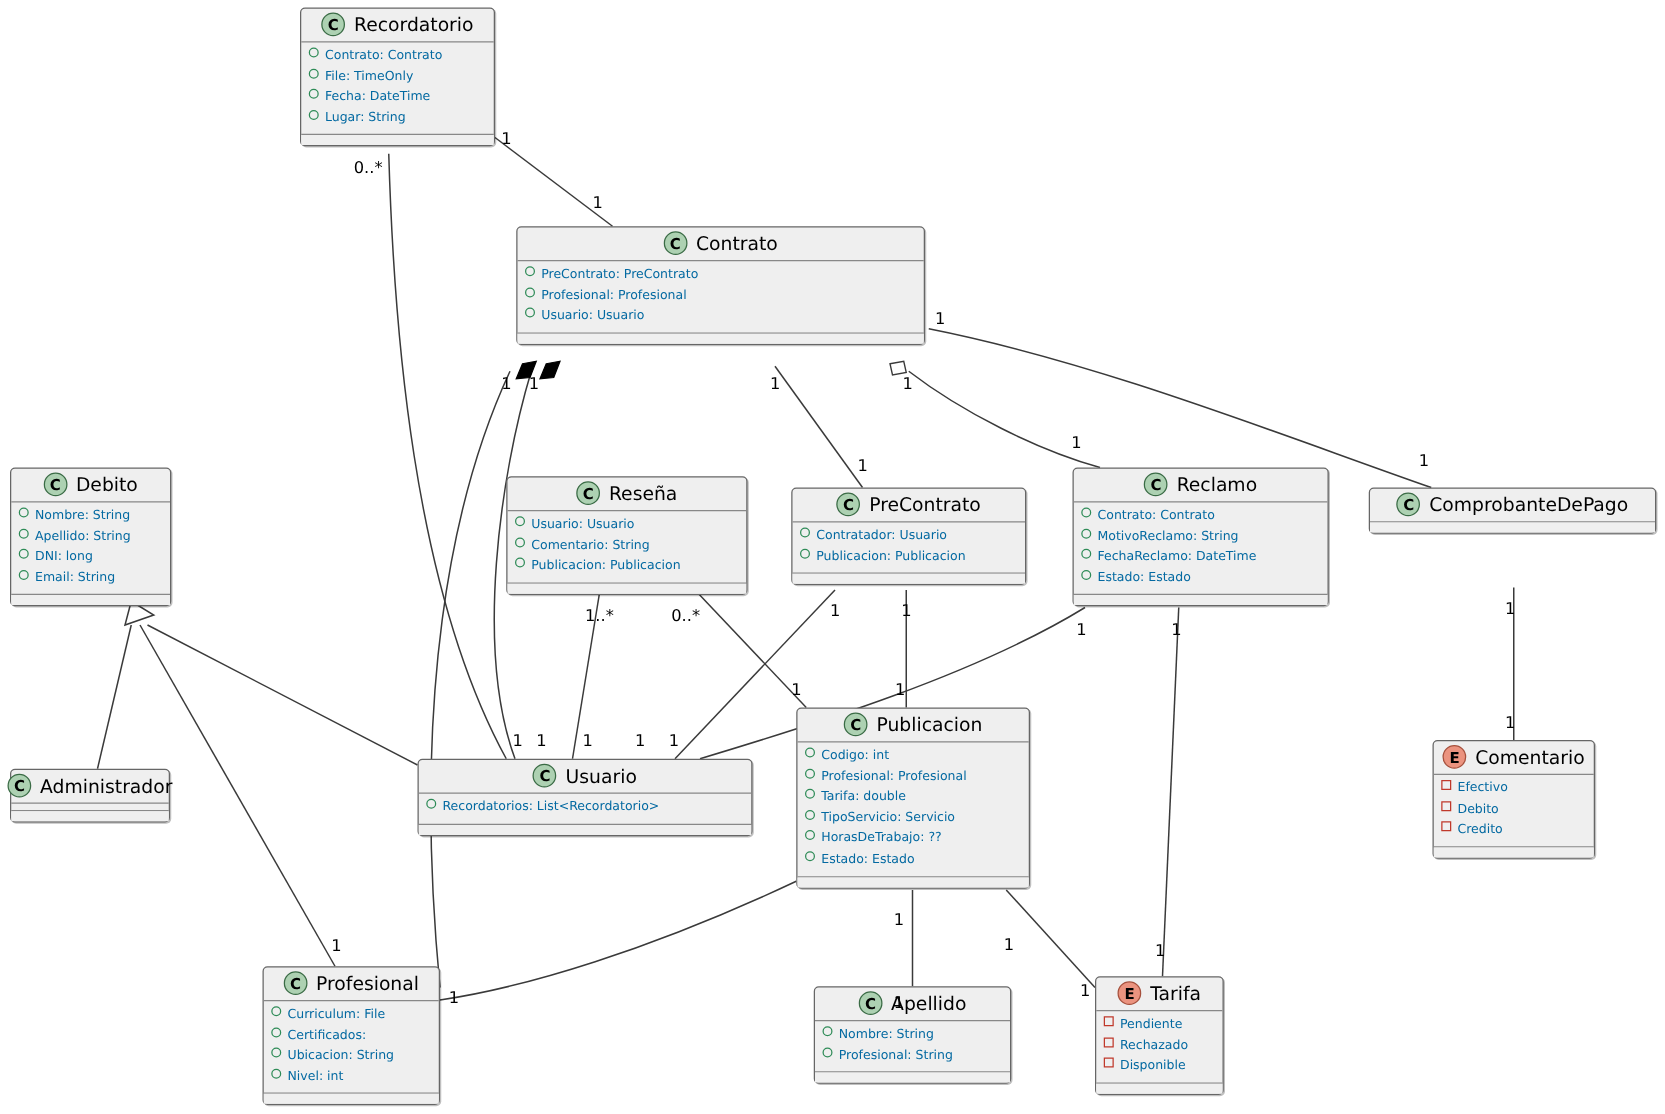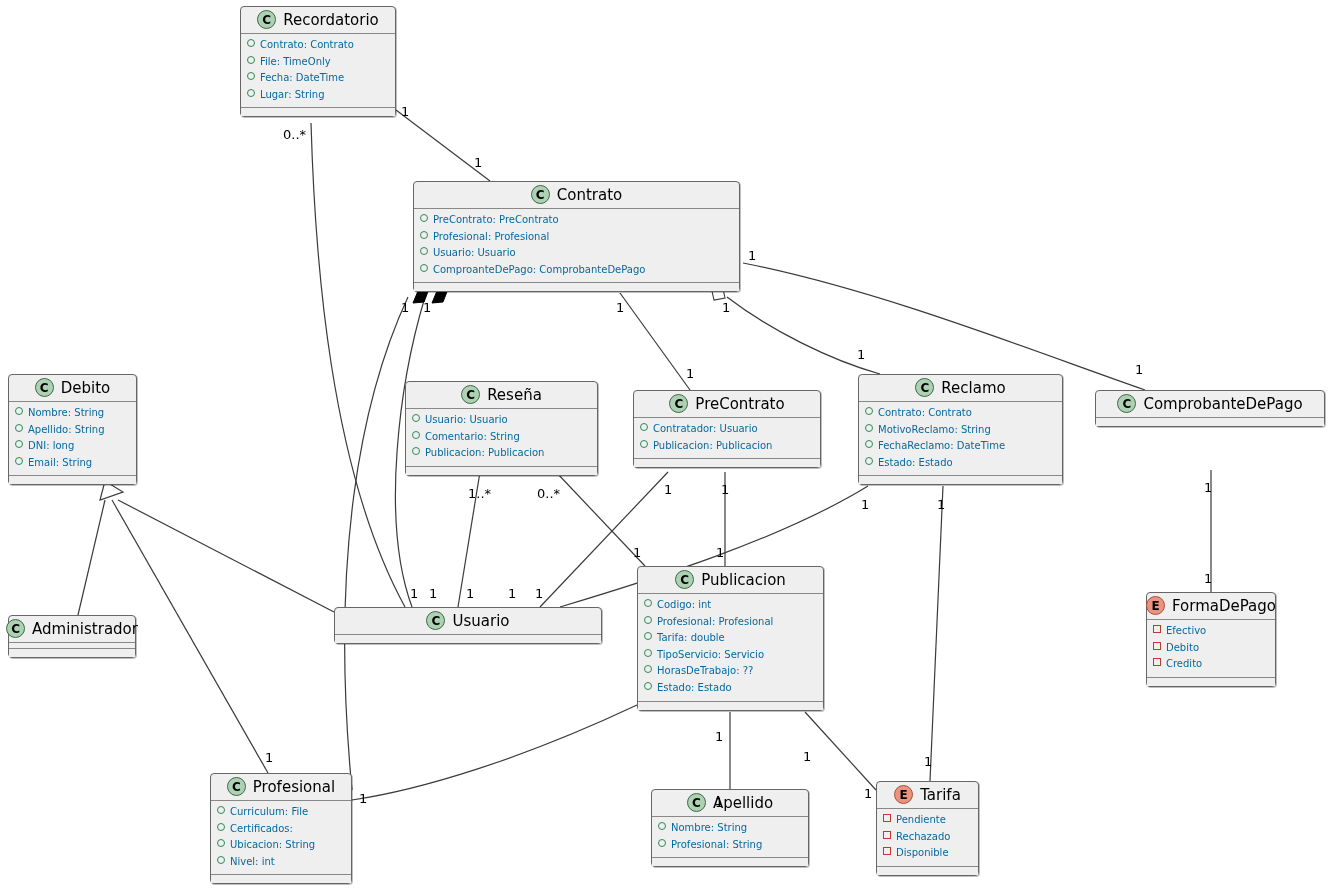--- a/index.html
+++ b/index.html
@@ -209,24 +209,20 @@
             <span>PreContrato: PreContrato</span>
           </div>
           <div class="attr">
             <span class="bullet-circle"></span>
             <span>Profesional: Profesional</span>
           </div>
           <div class="attr">
             <span class="bullet-circle"></span>
             <span>Usuario: Usuario</span>
           </div>
-          <div class="attr">
-            <span class="bullet-circle"></span>
-            <span>ComproanteDePago: ComprobanteDePago</span>
-          </div>
         </div>
         <div class="cls-footer"></div>
       </div>
       <div class="uml-class" style="left: 8px; top: 374px; width: 129px;">
         <div class="cls-header">
           <span class="stereo class-ico">C</span>
           <span class="cls-title">Debito</span>
         </div>
         <div class="cls-body">
           <div class="attr">
@@ -324,20 +320,26 @@
           <span class="cls-title">Administrador</span>
         </div>
         <div class="cls-body empty"></div>
         <div class="cls-footer"></div>
       </div>
       <div class="uml-class" style="left: 334px; top: 607px; width: 268px;">
         <div class="cls-header">
           <span class="stereo class-ico">C</span>
           <span class="cls-title">Usuario</span>
         </div>
+        <div class="cls-body">
+          <div class="attr">
+            <span class="bullet-circle"></span>
+            <span>Recordatorios: List&lt;Recordatorio&gt;</span>
+          </div>
+        </div>
         <div class="cls-footer"></div>
       </div>
       <div class="uml-class" style="left: 637px; top: 566px; width: 187px;">
         <div class="cls-header">
           <span class="stereo class-ico">C</span>
           <span class="cls-title">Publicacion</span>
         </div>
         <div class="cls-body">
           <div class="attr">
             <span class="bullet-circle"></span>
@@ -362,21 +364,21 @@
           <div class="attr">
             <span class="bullet-circle"></span>
             <span>Estado: Estado</span>
           </div>
         </div>
         <div class="cls-footer"></div>
       </div>
       <div class="uml-class" style="left: 1146px; top: 592px; width: 130px;">
         <div class="cls-header">
           <span class="stereo enum-ico">E</span>
-          <span class="cls-title">FormaDePago</span>
+          <span class="cls-title">Comentario</span>
         </div>
         <div class="cls-body">
           <div class="attr">
             <span class="bullet-square"></span>
             <span>Efectivo</span>
           </div>
           <div class="attr">
             <span class="bullet-square"></span>
             <span>Debito</span>
           </div>

